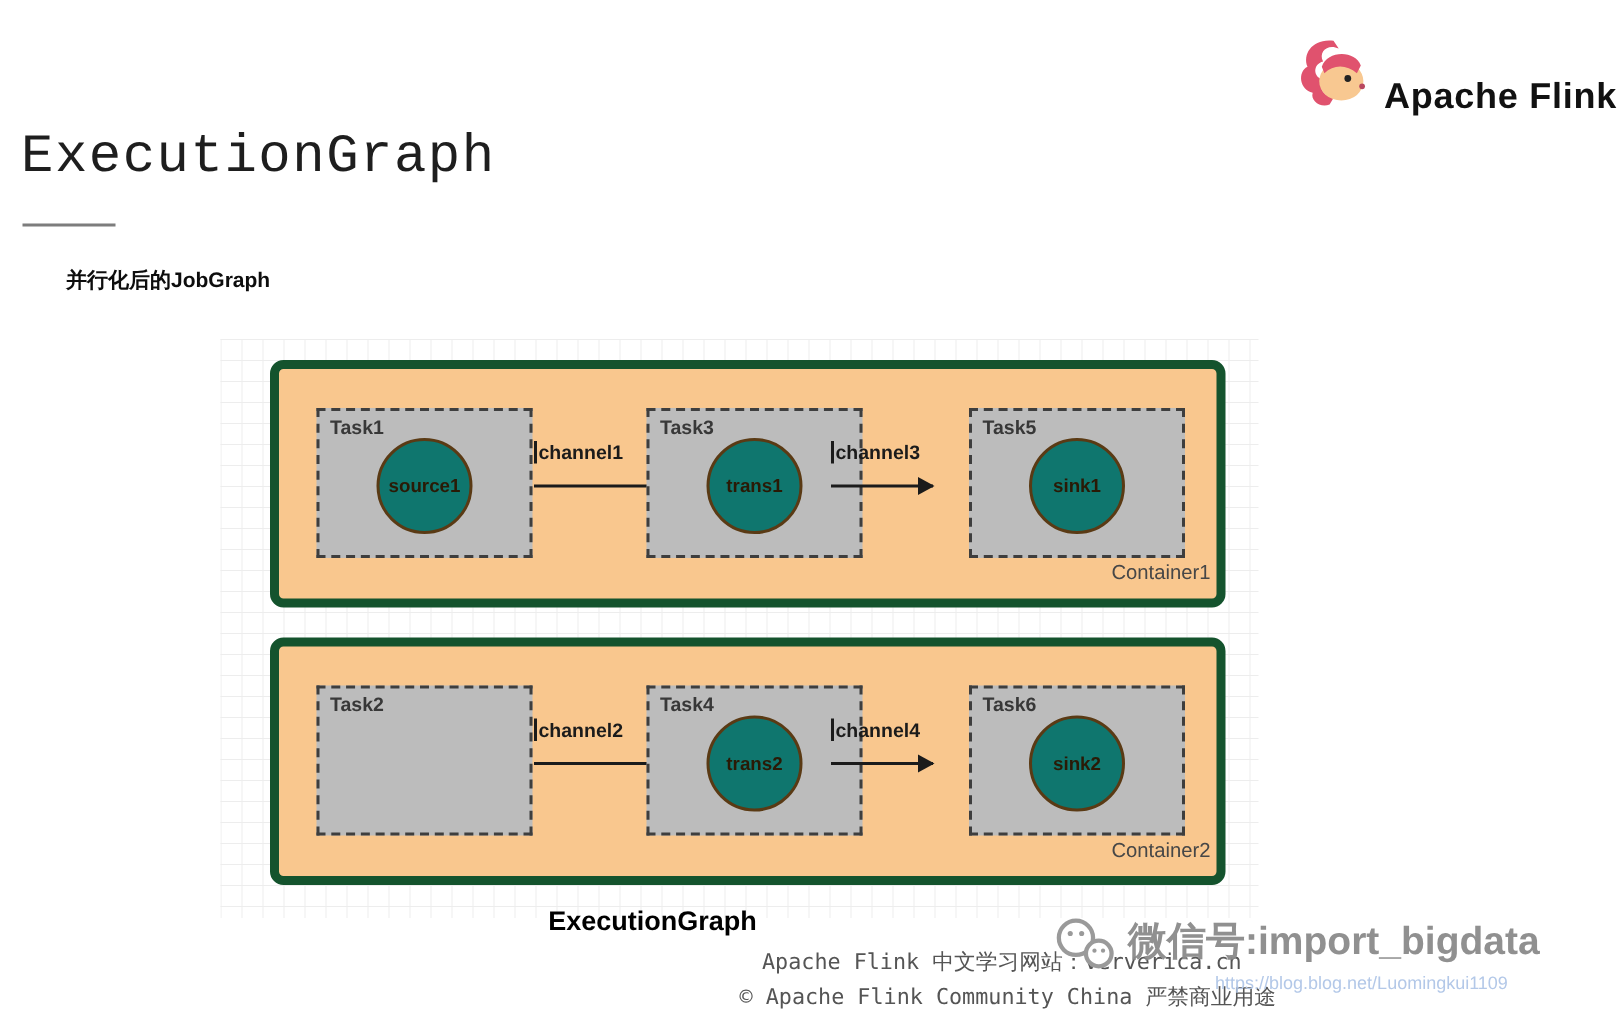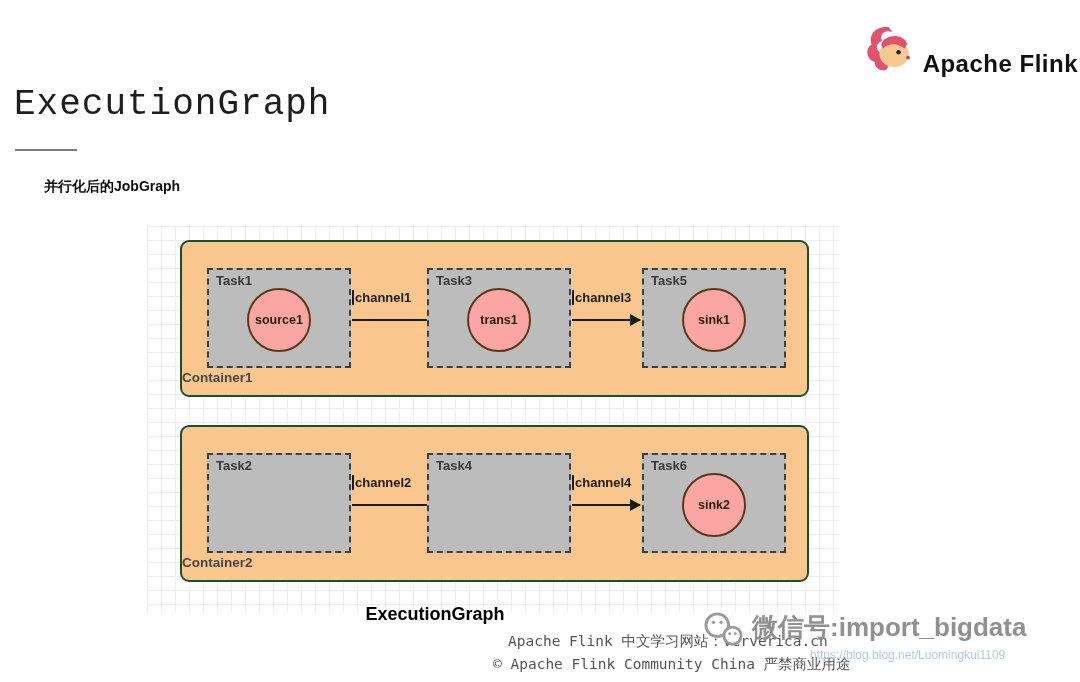--- a/index.html
+++ b/index.html
@@ -15,37 +15,37 @@
   .title-rule { position:absolute; left:15px; top:149px; width:62px; height:2px; background:#7d7d7d; }
   .subtitle { position:absolute; left:44px; top:178px; font-size:14px; font-weight:bold; color:#0d0d0d; }
 
   
   .grid { position:absolute; left:147px; top:226px; width:692px; height:386px;
     background-image: linear-gradient(#ededed 1px, transparent 1px), linear-gradient(90deg, #ededed 1px, transparent 1px);
     background-size:14px 14px; z-index:1; }
 
   
   .containerbox { position:absolute; left:180px; width:625px; height:153px; background:#f9c78e;
-    border:2px solid #14532d; border-radius:9px; z-index:2; }
+    border:6px solid #14532d; border-radius:9px; z-index:2; }
   .container-1 { top:240px; }
   .container-2 { top:425px; }
-  .container-label { position:absolute; left:0; right:4px; top:128px; text-align:left; font-size:13.5px; font-weight:bold; color:#474747; }
+  .container-label { position:absolute; left:0; right:4px; top:128px; text-align:right; font-size:13.5px; font-weight:normal; color:#474747; }
 
   
   .task { position:absolute; top:26px; width:144px; height:100px; background:#bcbcbc; border:2px dashed #3e3e3e; box-sizing:border-box; }
   .t0 { left:25px; } .t1 { left:245px; } .t2 { left:460px; }
   .task-label { position:absolute; left:7px; top:3px; font-size:13px; font-weight:bold; color:#383838; }
   .node { position:absolute; left:38px; top:18px; width:60px; height:60px; border-radius:50%;
-    background:#fca5a5; border:2px solid #5a3a14; display:flex; align-items:center; justify-content:center;
+    background:#0f766e; border:2px solid #5a3a14; display:flex; align-items:center; justify-content:center;
     font-size:12.5px; font-weight:bold; color:#2a1a06; }
 
   
   .arrow { position:absolute; top:46px; height:44px; }
   .a0 { left:170px; width:92px;text-decoration:underline; }
-  .a1 { left:390px; width:69px; }
+  .a1 { left:368px; width:69px; }
   .channel-label { position:absolute; left:0; top:2px; font-size:13px; font-weight:bold; color:#1b1b1b;
     border-left:2px solid #1b1b1b; padding-left:1px; white-space:nowrap; }
   .arrow-line { position:absolute; left:0; right:1px; top:31px; height:2px; background:#1b1b1b; }
   .arrow-line::after { content:""; position:absolute; right:-1px; top:-5px; width:0; height:0;
     border-left:11px solid #1b1b1b; border-top:6px solid transparent; border-bottom:6px solid transparent; }
 
   
   .caption { position:absolute; left:285px; top:604px; width:300px; text-align:center; font-size:18px; font-weight:bold; color:#000; z-index:2; }
 
   
@@ -112,20 +112,23 @@
   <div class="containerbox container-2">
     <div class="task t0">
       <span class="task-label">Task2</span>
     </div>
     <div class="arrow a0">
       <span class="channel-label">channel2</span>
       <div class="arrow-line"></div>
     </div>
     <div class="task t1">
       <span class="task-label">Task4</span>
+      <div class="node">
+        <span>trans2</span>
+      </div>
     </div>
     <div class="arrow a1">
       <span class="channel-label">channel4</span>
       <div class="arrow-line"></div>
     </div>
     <div class="task t2">
       <span class="task-label">Task6</span>
       <div class="node">
         <span>sink2</span>
       </div>

